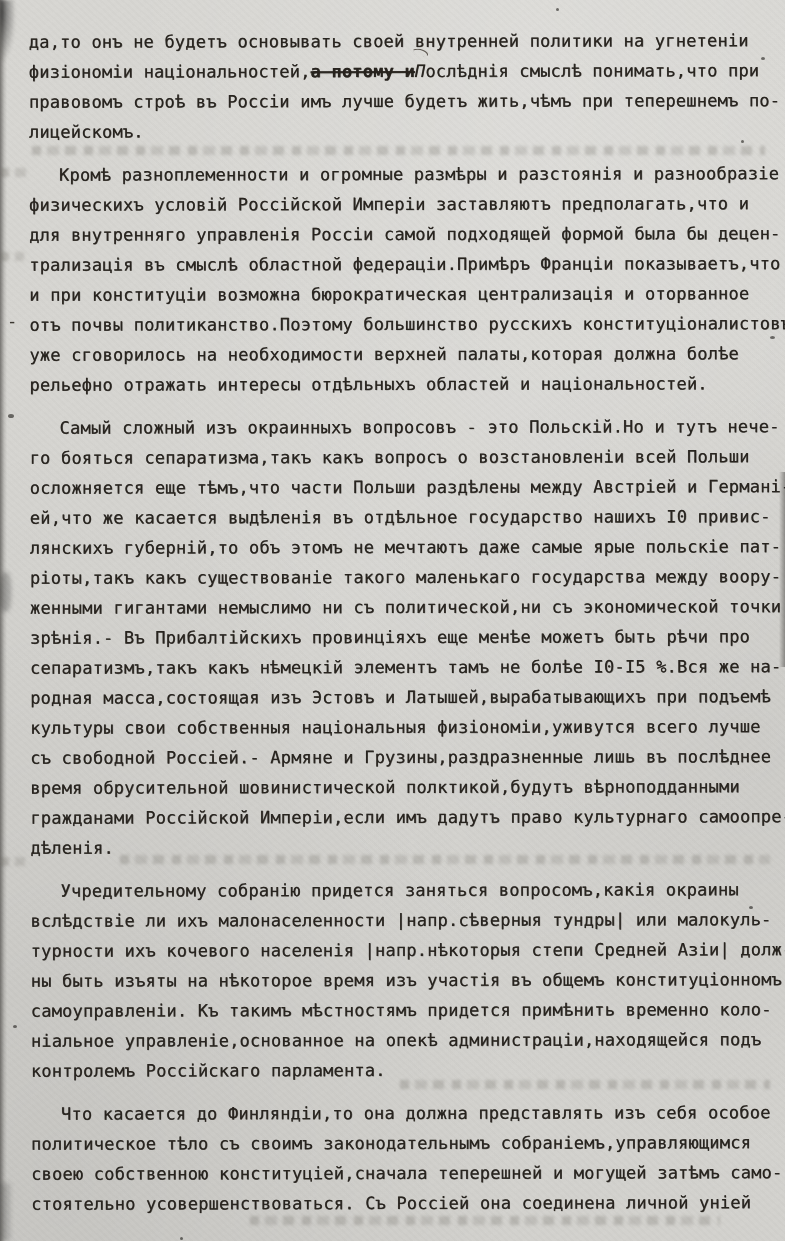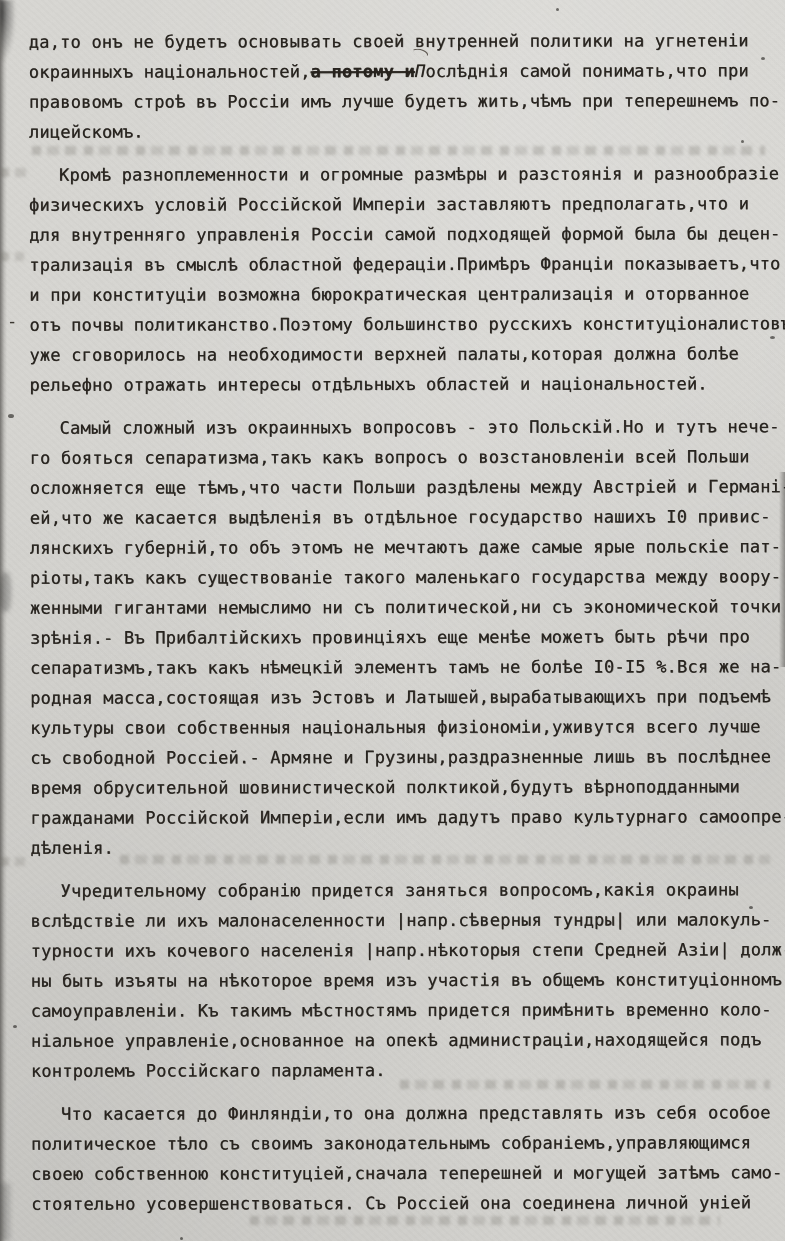--- a/index.html
+++ b/index.html
@@ -110,21 +110,21 @@
   <div class="speck" style="left:180px;top:1237px;width:3px;height:3px;"></div>
   <div class="speck" style="left:741px;top:140px;width:3px;height:3px;"></div>
   <div class="speck" style="left:13px;top:1025px;width:4px;height:3px;"></div>
 
   <div class="margin-dash">-</div>
 
   <div class="text">
 
     <div class="para">
       <div class="line">да,то онъ не будетъ основывать своей внутренней политики на угнетеніи</div>
-      <div class="line"><span>окраинныхъ національностей,</span><span class="struck">а потому и</span><span class="cap">П</span><span>ослѣднія самой понимать,что при</span></div>
+      <div class="line"><span>физіономіи національностей,</span><span class="struck">а потому и</span><span class="cap">П</span><span>ослѣднія смыслѣ понимать,что при</span></div>
       <div class="line">правовомъ строѣ въ Россіи имъ лучше будетъ жить,чѣмъ при теперешнемъ по-</div>
       <div class="line">лицейскомъ.</div>
     </div>
 
     <div class="para indent">
         <div class="line">Кромѣ разноплеменности и огромные размѣры и разстоянія и разнообразіе</div>
         <div class="line">физическихъ условій Россійской Имперіи заставляютъ предполагать,что и</div>
         <div class="line">для внутренняго управленія Россіи самой подходящей формой была бы децен-</div>
         <div class="line">трализація въ смыслѣ областной федераціи.Примѣръ Франціи показываетъ,что</div>
         <div class="line">и при конституціи возможна бюрократическая централизація и оторванное</div>

